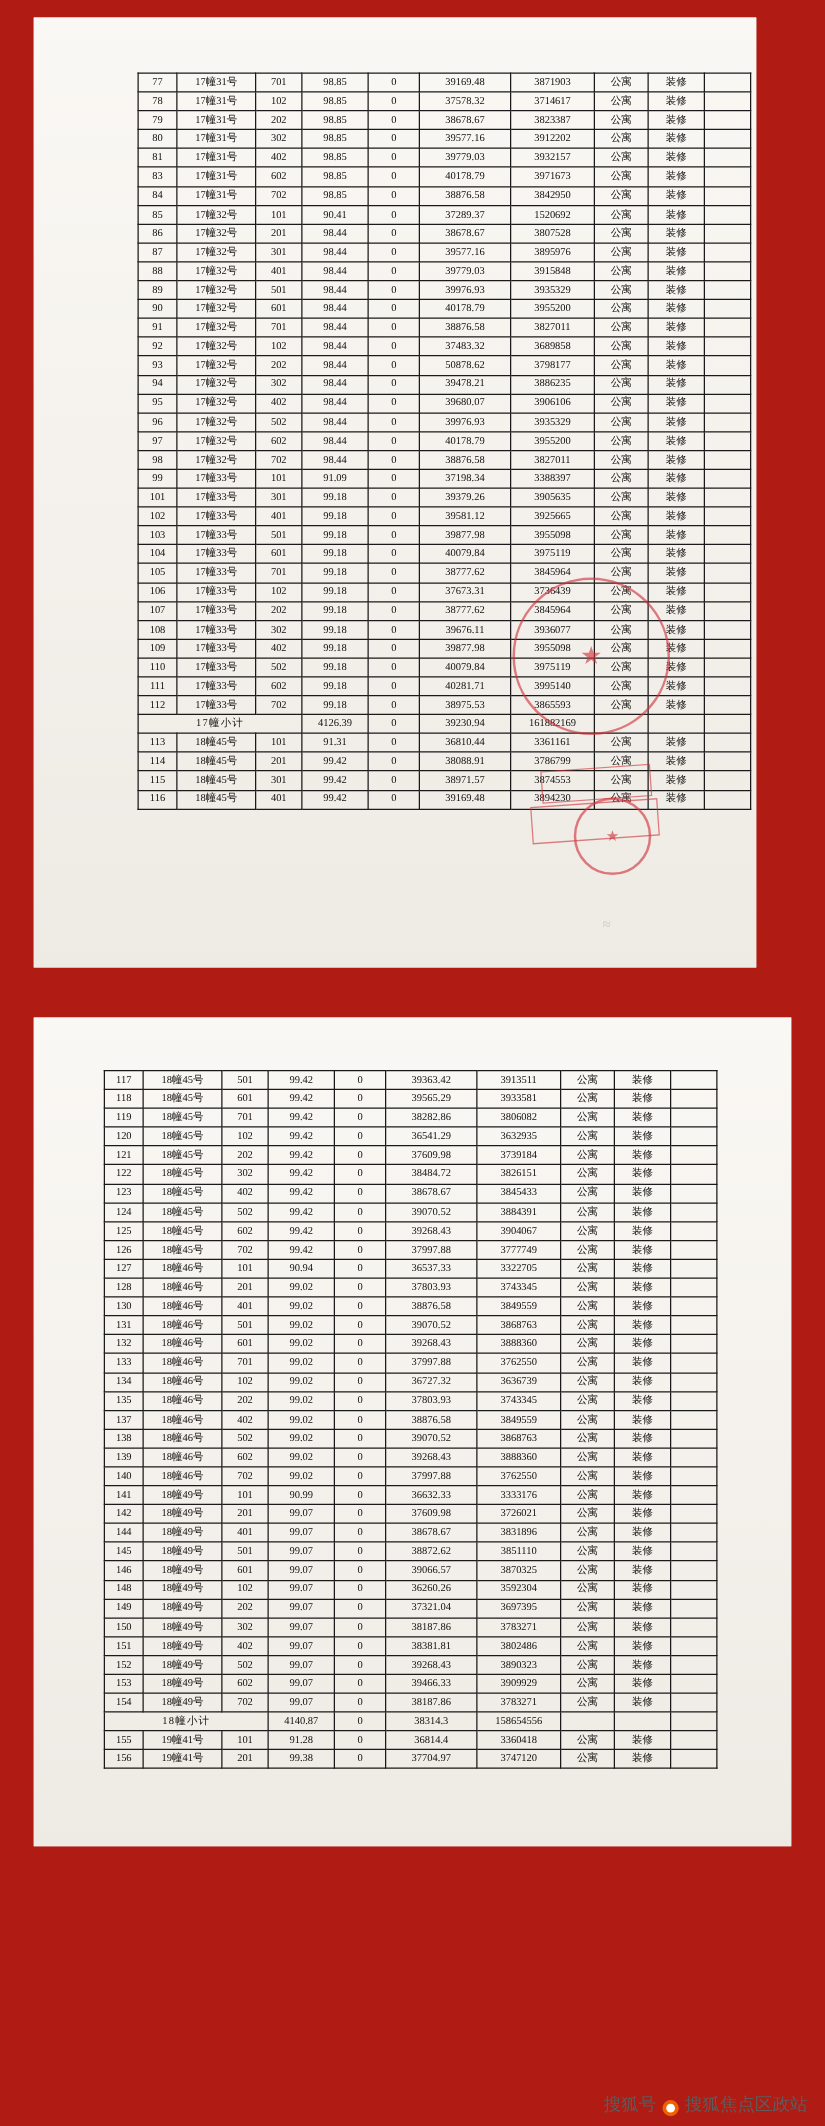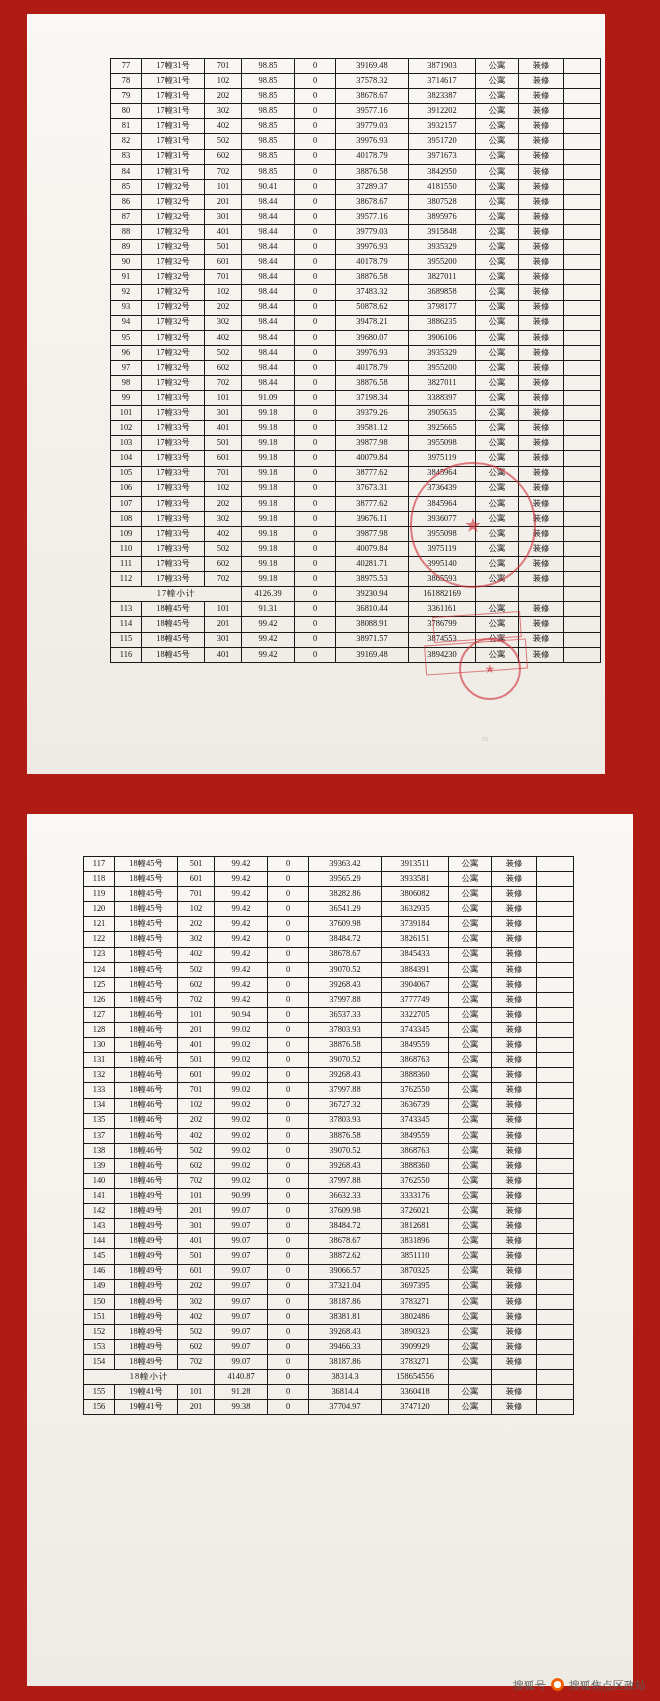--- a/index.html
+++ b/index.html
@@ -15,21 +15,21 @@
     background:#b01b14;
     overflow:hidden;
   }
   .page-1{height:800px;}
   .page-2{height:901px;}
   .paper{
     position:absolute;
     background:#f7f4ef;
   }
   .paper-1{left:27px;top:14px;width:578px;height:760px;}
-  .paper-2{left:27px;top:14px;width:606px;height:872px;}
+  .paper-2{left:27px;top:14px;width:606px;height:663px;}
   .sheet{
     position:absolute;
     left:0;top:0;right:0;bottom:0;
     background:linear-gradient(180deg,#faf8f4 0%,#f4f1ec 55%,#eeeae4 100%);
   }
   table.doc{
     position:absolute;
     border-collapse:collapse;
     table-layout:fixed;
     font-size:8.4px;
@@ -92,24 +92,24 @@
     color:#cfc9bf;
     font-size:12px;
     font-family:"Liberation Serif","DejaVu Serif",serif;
   }
   
   .footer-brand{
     position:absolute;
     right:14px;
     bottom:8px;
     display:flex;
-    align-items:flex-start;
+    align-items:flex-end;
     gap:5px;
     color:#5d5d5d;
-    font-size:11px;
+    font-size:14px;
     font-family:"Liberation Sans","DejaVu Sans",sans-serif;
   }
   .brand-badge{
     width:13px;height:13px;border-radius:50%;
     background:#f06000;
     display:inline-block;
     position:relative;
   }
   .brand-badge::after{
     content:"";
@@ -181,32 +181,20 @@
             <td class="c2">402</td>
             <td class="c3">98.85</td>
             <td class="c4">0</td>
             <td class="c5">39779.03</td>
             <td class="c6">3932157</td>
             <td class="c7">公寓</td>
             <td class="c8">装修</td>
             <td class="c9"></td>
           </tr>
           <tr>
-            <td class="c0">82</td>
-            <td class="c1">17幢31号</td>
-            <td class="c2">502</td>
-            <td class="c3">98.85</td>
-            <td class="c4">0</td>
-            <td class="c5">39976.93</td>
-            <td class="c6">3951720</td>
-            <td class="c7">公寓</td>
-            <td class="c8">装修</td>
-            <td class="c9"></td>
-          </tr>
-          <tr>
             <td class="c0">83</td>
             <td class="c1">17幢31号</td>
             <td class="c2">602</td>
             <td class="c3">98.85</td>
             <td class="c4">0</td>
             <td class="c5">40178.79</td>
             <td class="c6">3971673</td>
             <td class="c7">公寓</td>
             <td class="c8">装修</td>
             <td class="c9"></td>
@@ -223,21 +211,21 @@
             <td class="c8">装修</td>
             <td class="c9"></td>
           </tr>
           <tr>
             <td class="c0">85</td>
             <td class="c1">17幢32号</td>
             <td class="c2">101</td>
             <td class="c3">90.41</td>
             <td class="c4">0</td>
             <td class="c5">37289.37</td>
-            <td class="c6">4181550</td>
+            <td class="c6">1520692</td>
             <td class="c7">公寓</td>
             <td class="c8">装修</td>
             <td class="c9"></td>
           </tr>
           <tr>
             <td class="c0">86</td>
             <td class="c1">17幢32号</td>
             <td class="c2">201</td>
             <td class="c3">98.44</td>
             <td class="c4">0</td>
@@ -909,32 +897,20 @@
             <td class="c2">201</td>
             <td class="c3">99.07</td>
             <td class="c4">0</td>
             <td class="c5">37609.98</td>
             <td class="c6">3726021</td>
             <td class="c7">公寓</td>
             <td class="c8">装修</td>
             <td class="c9"></td>
           </tr>
           <tr>
-            <td class="c0">143</td>
-            <td class="c1">18幢49号</td>
-            <td class="c2">301</td>
-            <td class="c3">99.07</td>
-            <td class="c4">0</td>
-            <td class="c5">38484.72</td>
-            <td class="c6">3812681</td>
-            <td class="c7">公寓</td>
-            <td class="c8">装修</td>
-            <td class="c9"></td>
-          </tr>
-          <tr>
             <td class="c0">144</td>
             <td class="c1">18幢49号</td>
             <td class="c2">401</td>
             <td class="c3">99.07</td>
             <td class="c4">0</td>
             <td class="c5">38678.67</td>
             <td class="c6">3831896</td>
             <td class="c7">公寓</td>
             <td class="c8">装修</td>
             <td class="c9"></td>
@@ -952,20 +928,32 @@
             <td class="c9"></td>
           </tr>
           <tr>
             <td class="c0">146</td>
             <td class="c1">18幢49号</td>
             <td class="c2">601</td>
             <td class="c3">99.07</td>
             <td class="c4">0</td>
             <td class="c5">39066.57</td>
             <td class="c6">3870325</td>
+            <td class="c7">公寓</td>
+            <td class="c8">装修</td>
+            <td class="c9"></td>
+          </tr>
+          <tr>
+            <td class="c0">148</td>
+            <td class="c1">18幢49号</td>
+            <td class="c2">102</td>
+            <td class="c3">99.07</td>
+            <td class="c4">0</td>
+            <td class="c5">36260.26</td>
+            <td class="c6">3592304</td>
             <td class="c7">公寓</td>
             <td class="c8">装修</td>
             <td class="c9"></td>
           </tr>
           <tr>
             <td class="c0">149</td>
             <td class="c1">18幢49号</td>
             <td class="c2">202</td>
             <td class="c3">99.07</td>
             <td class="c4">0</td>

